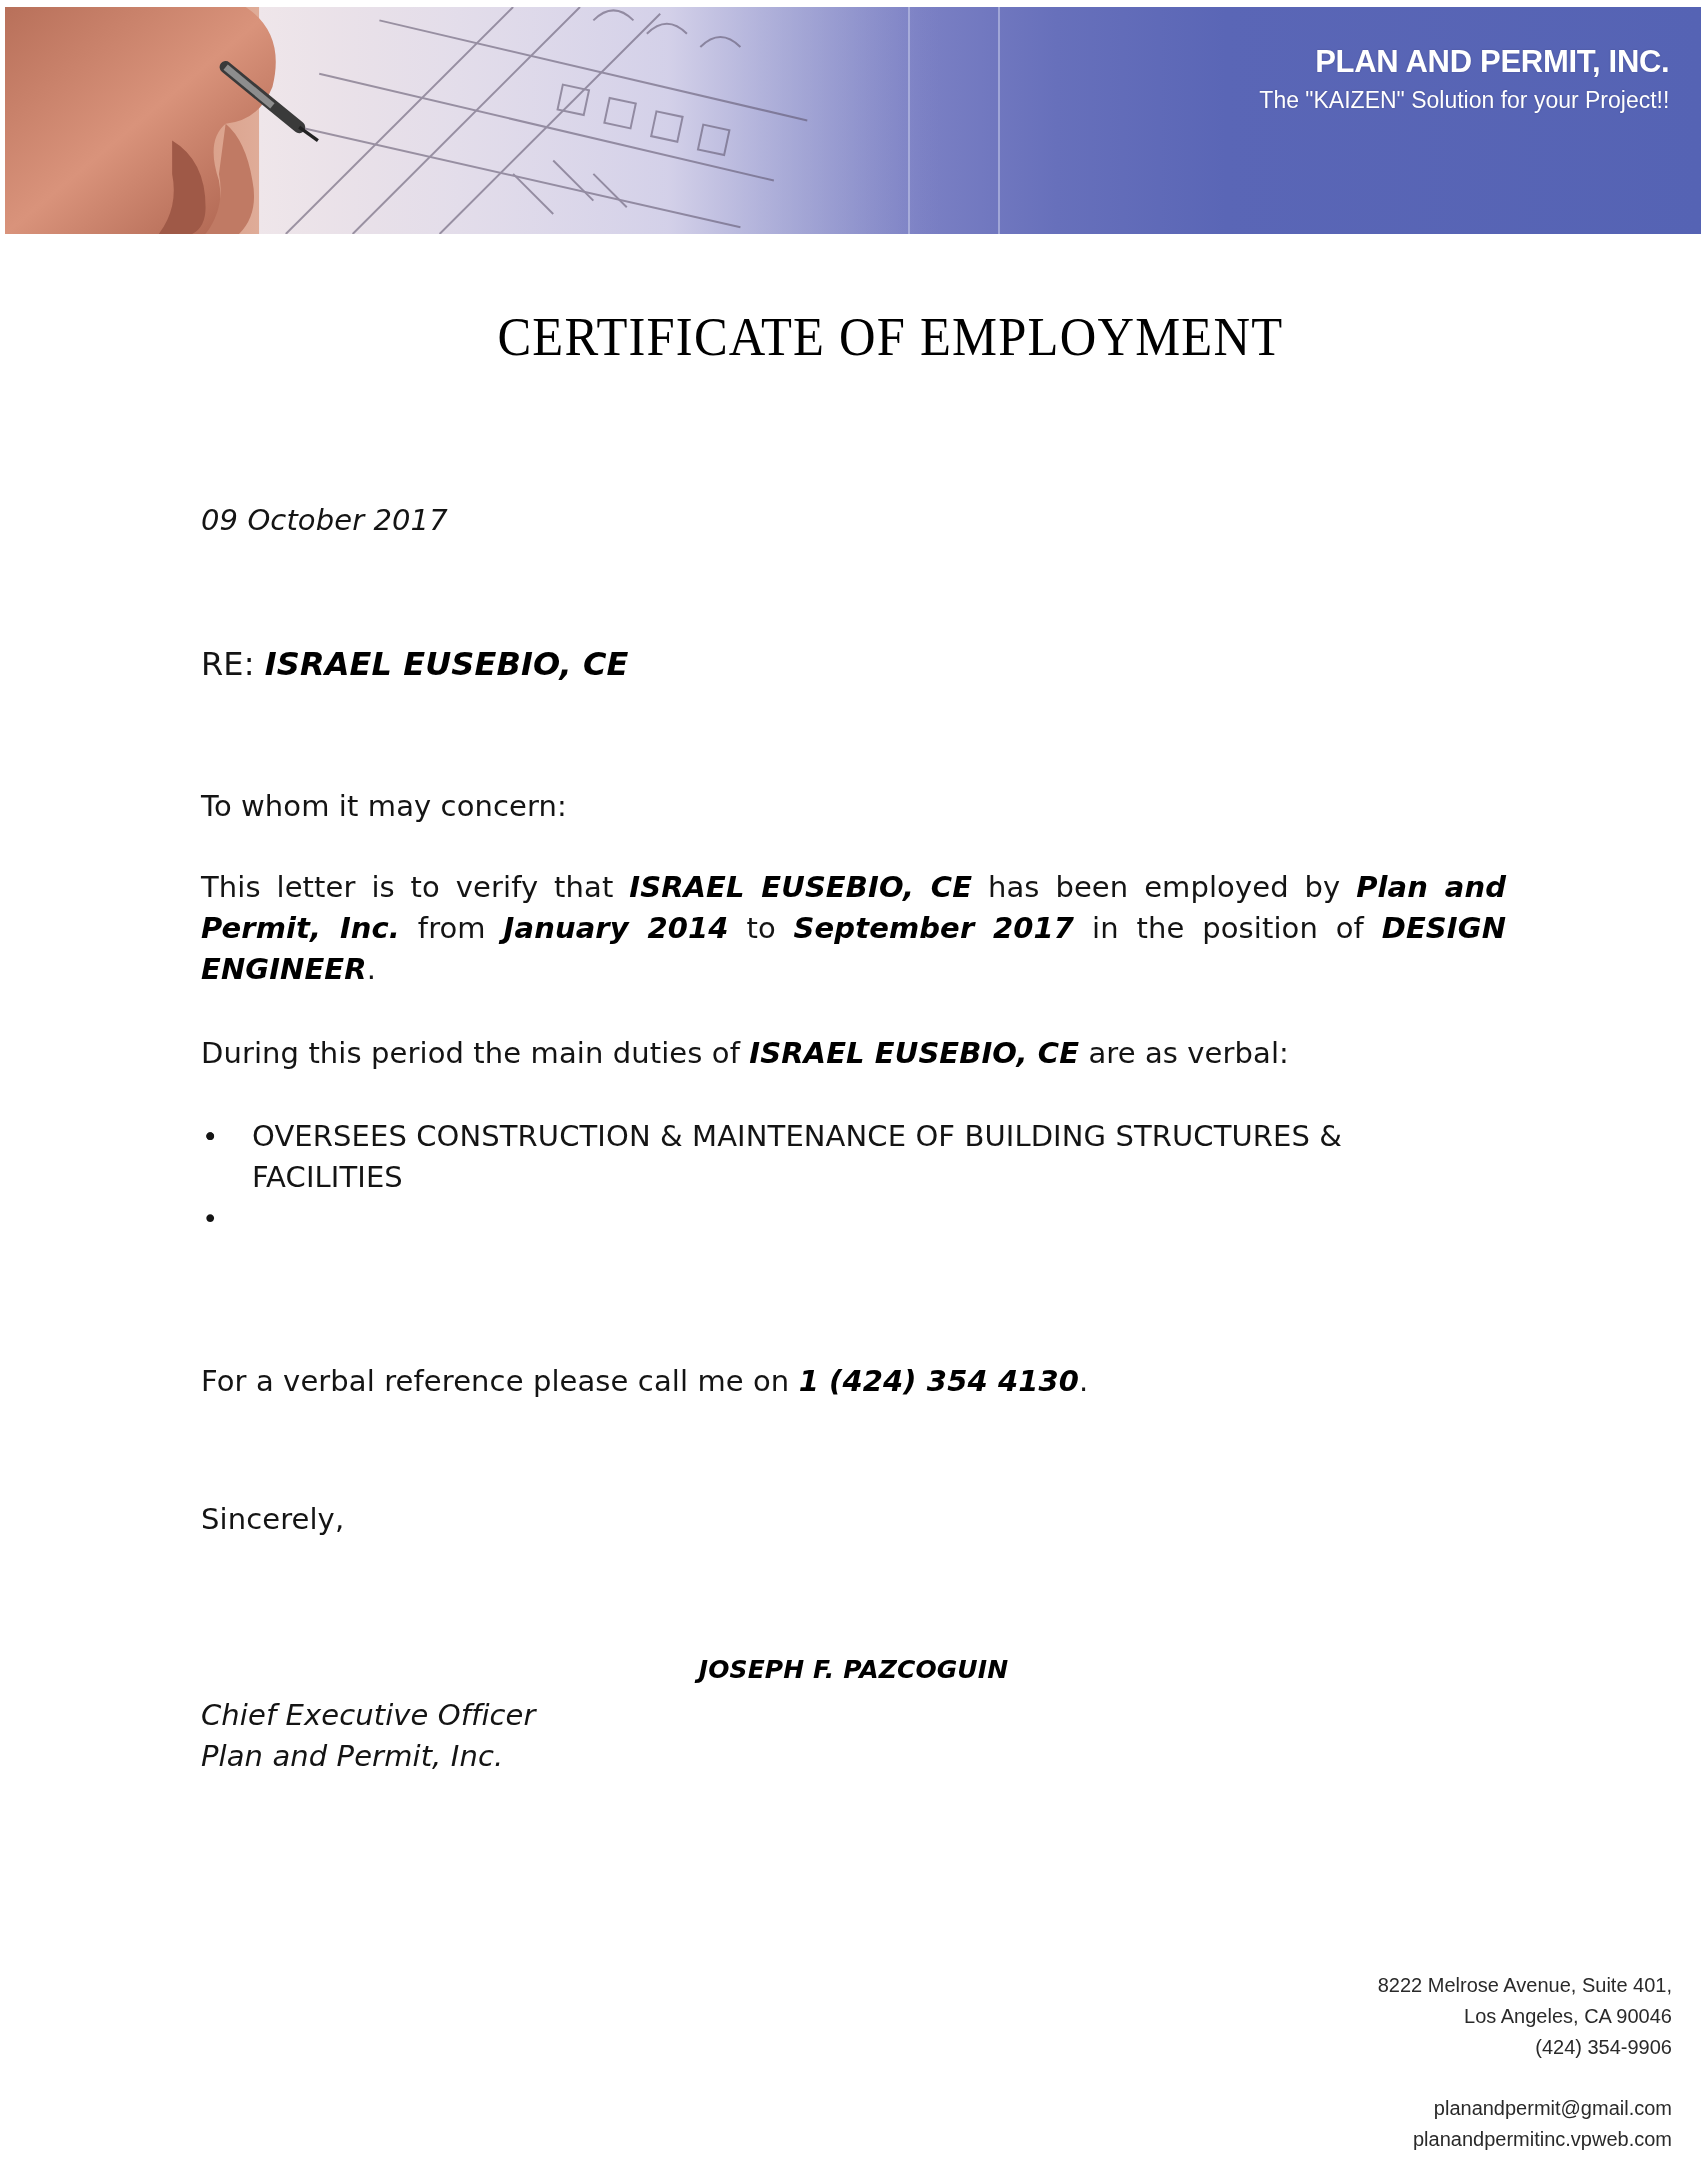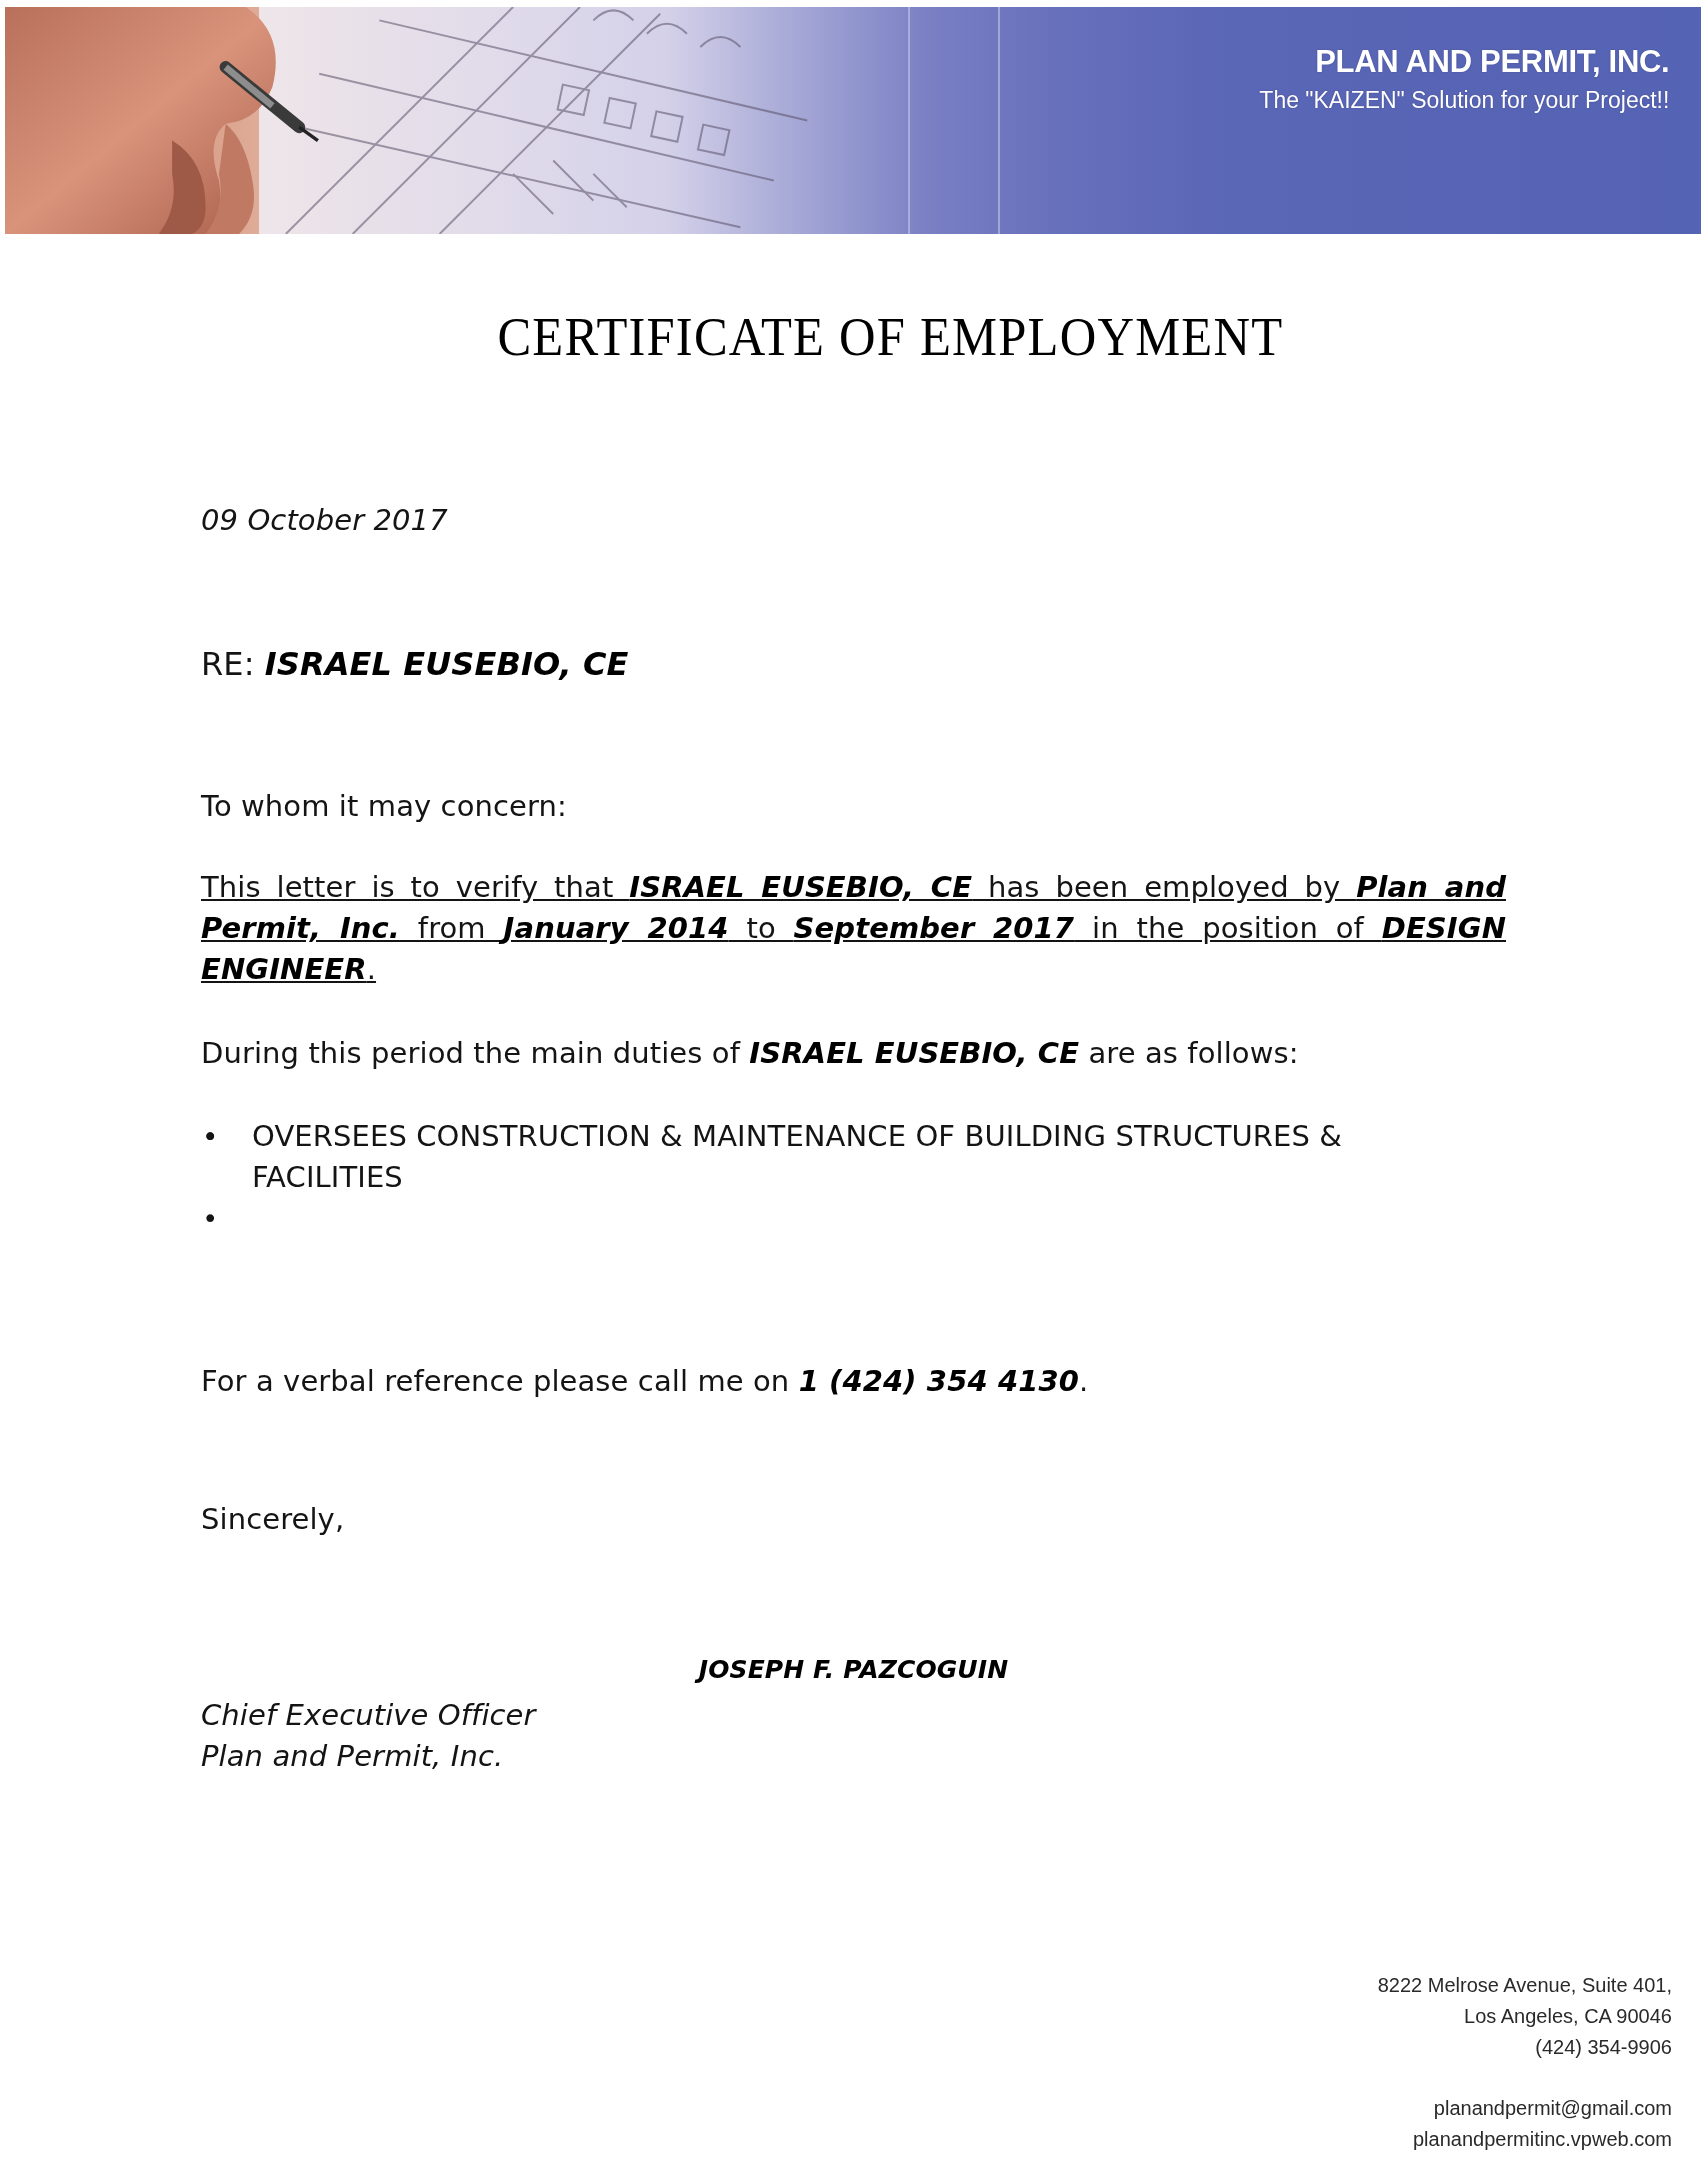--- a/index.html
+++ b/index.html
@@ -121,21 +121,20 @@
     }
     .re-line .re-name {
       font-weight: bold;
       font-style: italic;
       color: #000;
     }
     .salutation { top: 786px; }
     .verify-para {
       top: 867px;
       text-align: justify;
-      text-decoration: underline;
     }
     .duties-intro { top: 1033px; }
     .duties-list {
       top: 1116px;
       margin: 0;
       padding: 0;
       list-style: none;
     }
     .duties-list li {
       position: relative;
@@ -240,21 +239,21 @@
 
 <div class="body-text re-line">
   <span>RE:</span>
   <span class="re-name">ISRAEL EUSEBIO, CE</span>
 </div>
 
 <div class="body-text salutation">To whom it may concern:</div>
 
 <div class="body-text verify-para"><span>This letter is to verify that </span><b>ISRAEL EUSEBIO, CE</b><span> has been employed by </span><b>Plan and Permit, Inc.</b><span> from </span><b>January 2014</b><span> to </span><b>September 2017</b><span> in the position of </span><b>DESIGN ENGINEER</b><span>.</span></div>
 
-<div class="body-text duties-intro"><span>During this period the main duties of </span><b>ISRAEL EUSEBIO, CE</b><span> are as follows:</span></div>
+<div class="body-text duties-intro"><span>During this period the main duties of </span><b>ISRAEL EUSEBIO, CE</b><span> are as verbal:</span></div>
 
 <ul class="body-text duties-list">
   <li>
     <span class="bullet">•</span>
   </li>
   <li>
     <span class="bullet">•</span>
     <span>OVERSEES CONSTRUCTION &amp; MAINTENANCE OF BUILDING STRUCTURES &amp; FACILITIES</span>
   </li>
   <li>

